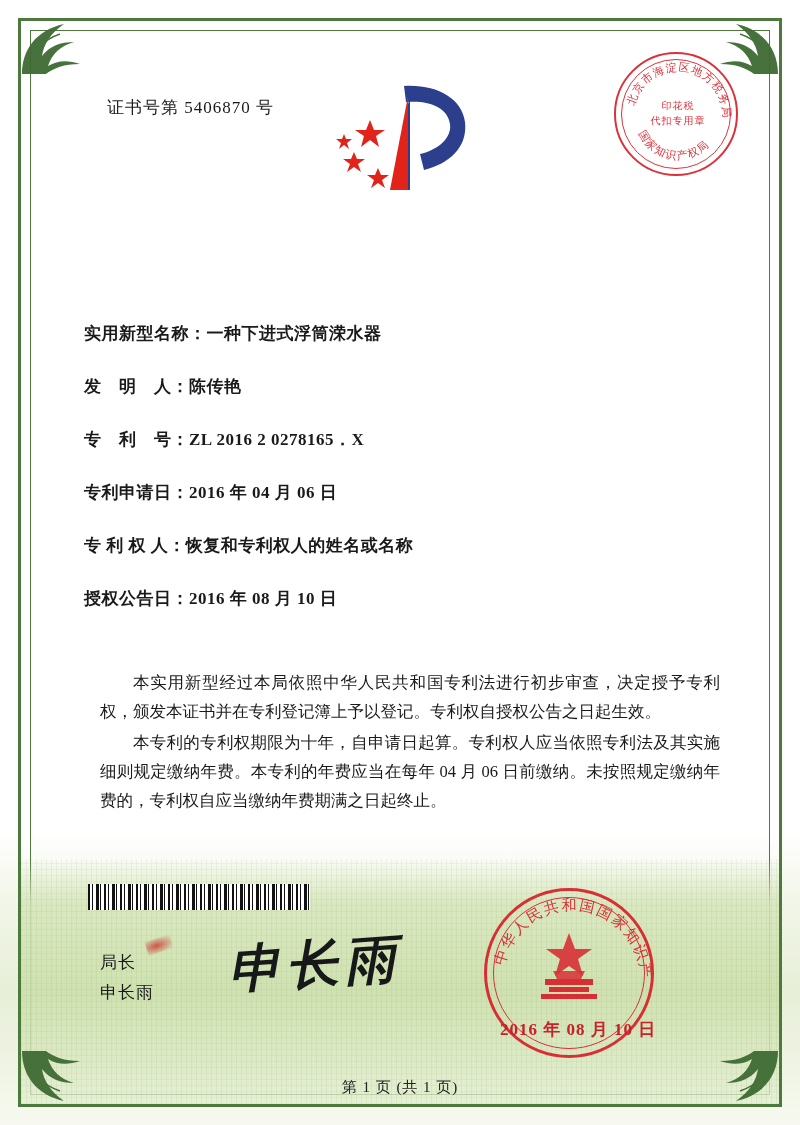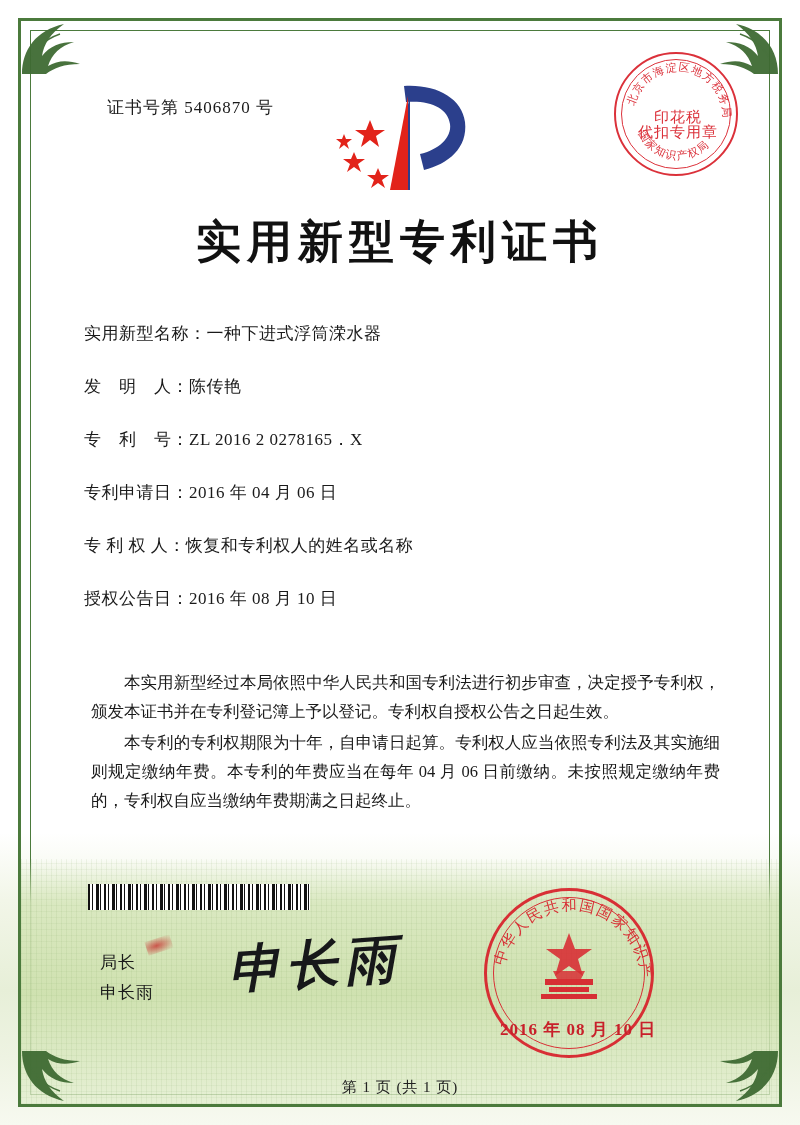--- a/index.html
+++ b/index.html
@@ -106,24 +106,24 @@
     border: 1px solid #d8202a;
     border-radius: 50%;
   }
   .seal-top .arc-text {
     position: absolute;
     left: 0; top: 0; width: 124px; height: 124px;
   }
   .seal-top .mid {
     position: absolute;
     left: 0;
-    top: 56px;
+    top: 44px;
     width: 124px;
     text-align: center;
-    font-size: 15px;
+    font-size: 10px;
     line-height: 15px;
     font-family: "Liberation Serif", serif;
     letter-spacing: 1px;
   }
 
   .title {
     position: absolute;
     left: 0;
     right: 0;
     top: 212px;
@@ -135,41 +135,42 @@
     font-family: "Liberation Serif", "DejaVu Serif", serif;
   }
 
   
   .fields {
     position: absolute;
     left: 84px;
     top: 322px;
     width: 640px;
     font-size: 17px;
+    font-weight: bold;
   }
   .field-row {
     margin-bottom: 30px;
     white-space: nowrap;
     letter-spacing: .5px;
   }
   .field-row .label { display: inline; }
   .field-row .value { display: inline; }
 
   
   .body-text {
     position: absolute;
     left: 84px;
     top: 668px;
     width: 636px;
     font-size: 16.5px;
     line-height: 29px;
     text-align: justify;
   }
   .body-text p {
-    margin: 0 0 2px 7px;
+    margin: 0 0 2px 16px;
     text-indent: 2em;
   }
 
   
   .barcode {
     position: absolute;
     left: 88px;
     top: 884px;
     width: 222px;
     height: 26px;
@@ -324,21 +325,20 @@
         <textPath href="#arcBot" startOffset="13%">国家知识产权局</textPath>
       </text>
       <polygon points="62,20 64,26 70,26 65,30 67,36 62,32 57,36 59,30 54,26 60,26" fill="#d8202a" opacity="0"></polygon>
     </svg>
     <div class="mid">
       <div>印花税</div>
       <div>代扣专用章</div>
     </div>
   </div>
 
-  <div class="title">实用新型专利证书</div>
 
   <div class="fields">
     <div class="field-row">
       <span class="label">实用新型名称：</span><span class="value">一种下进式浮筒溁水器</span>
     </div>
     <div class="field-row">
       <span class="label">发　明　人：</span><span class="value">陈传艳</span>
     </div>
     <div class="field-row">
       <span class="label">专　利　号：</span><span class="value">ZL 2016 2 0278165．X</span>

